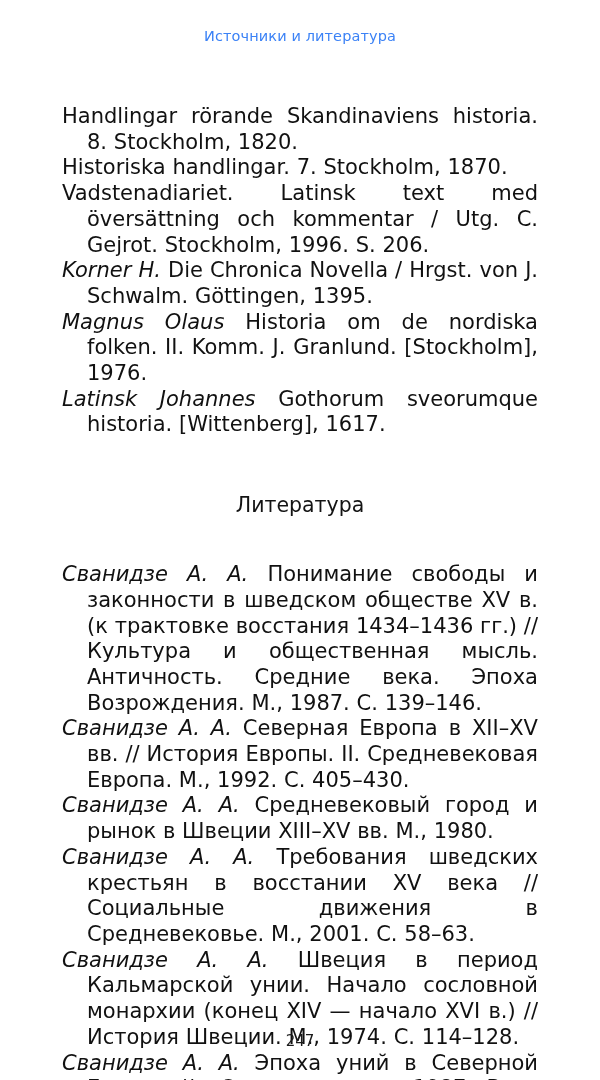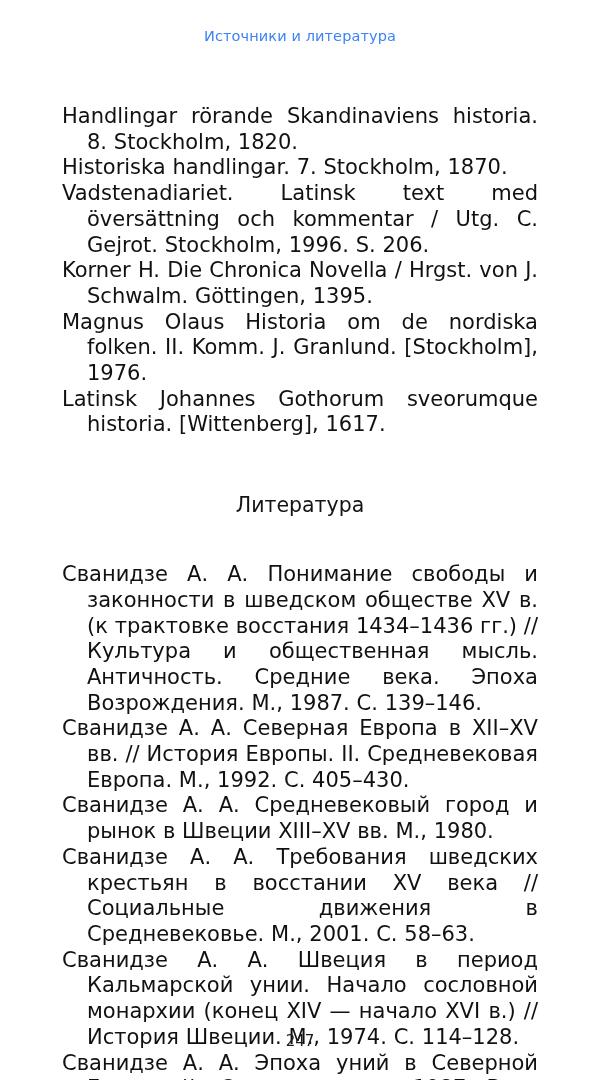--- a/index.html
+++ b/index.html
@@ -46,20 +46,21 @@
     text-align: justify;
     text-justify: inter-word;
     padding-left: 25px;
     text-indent: -25px;
     margin: 0;
     hyphens: manual;
     -webkit-hyphens: manual;
     word-spacing: 0.1px;
   }
   .bib-entry .auth {
+    font-style: italic;
     margin-top: 44px;
   }
   .section-heading {
     font-size: 20.5px;
     line-height: 26px;
     text-align: center;
     font-weight: 400;
     color: #141414;
     margin: 12px;
   }

